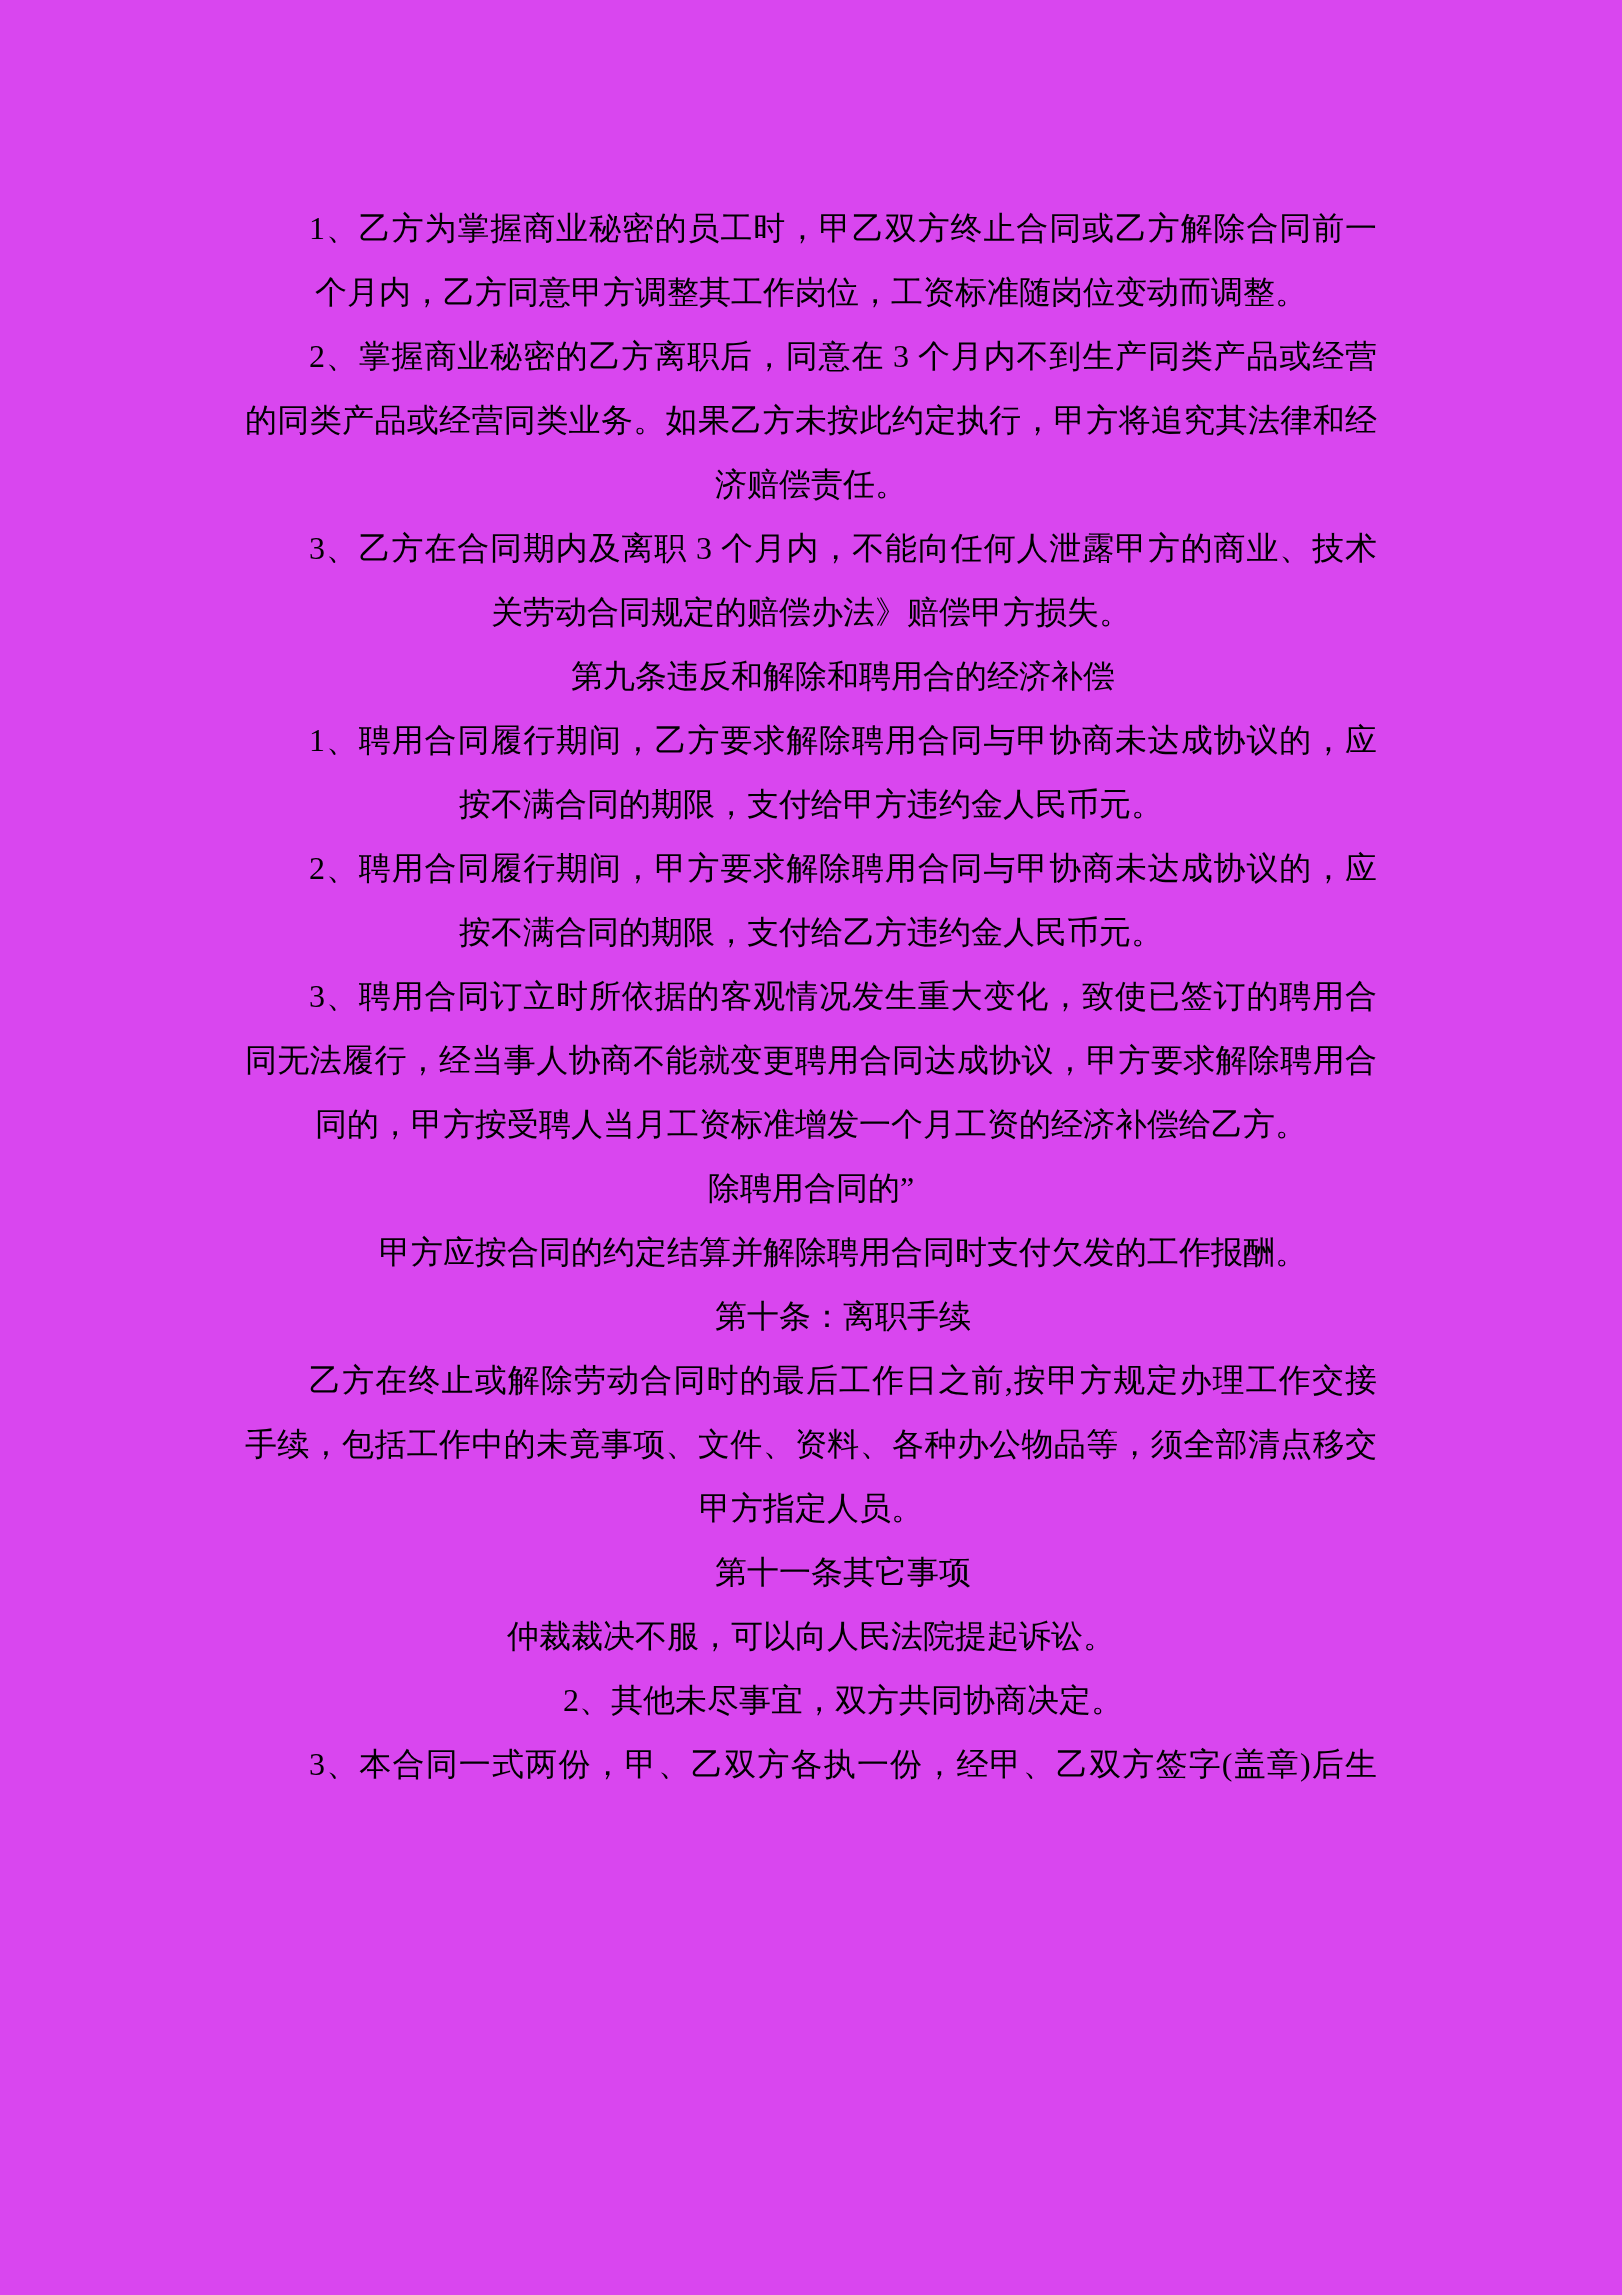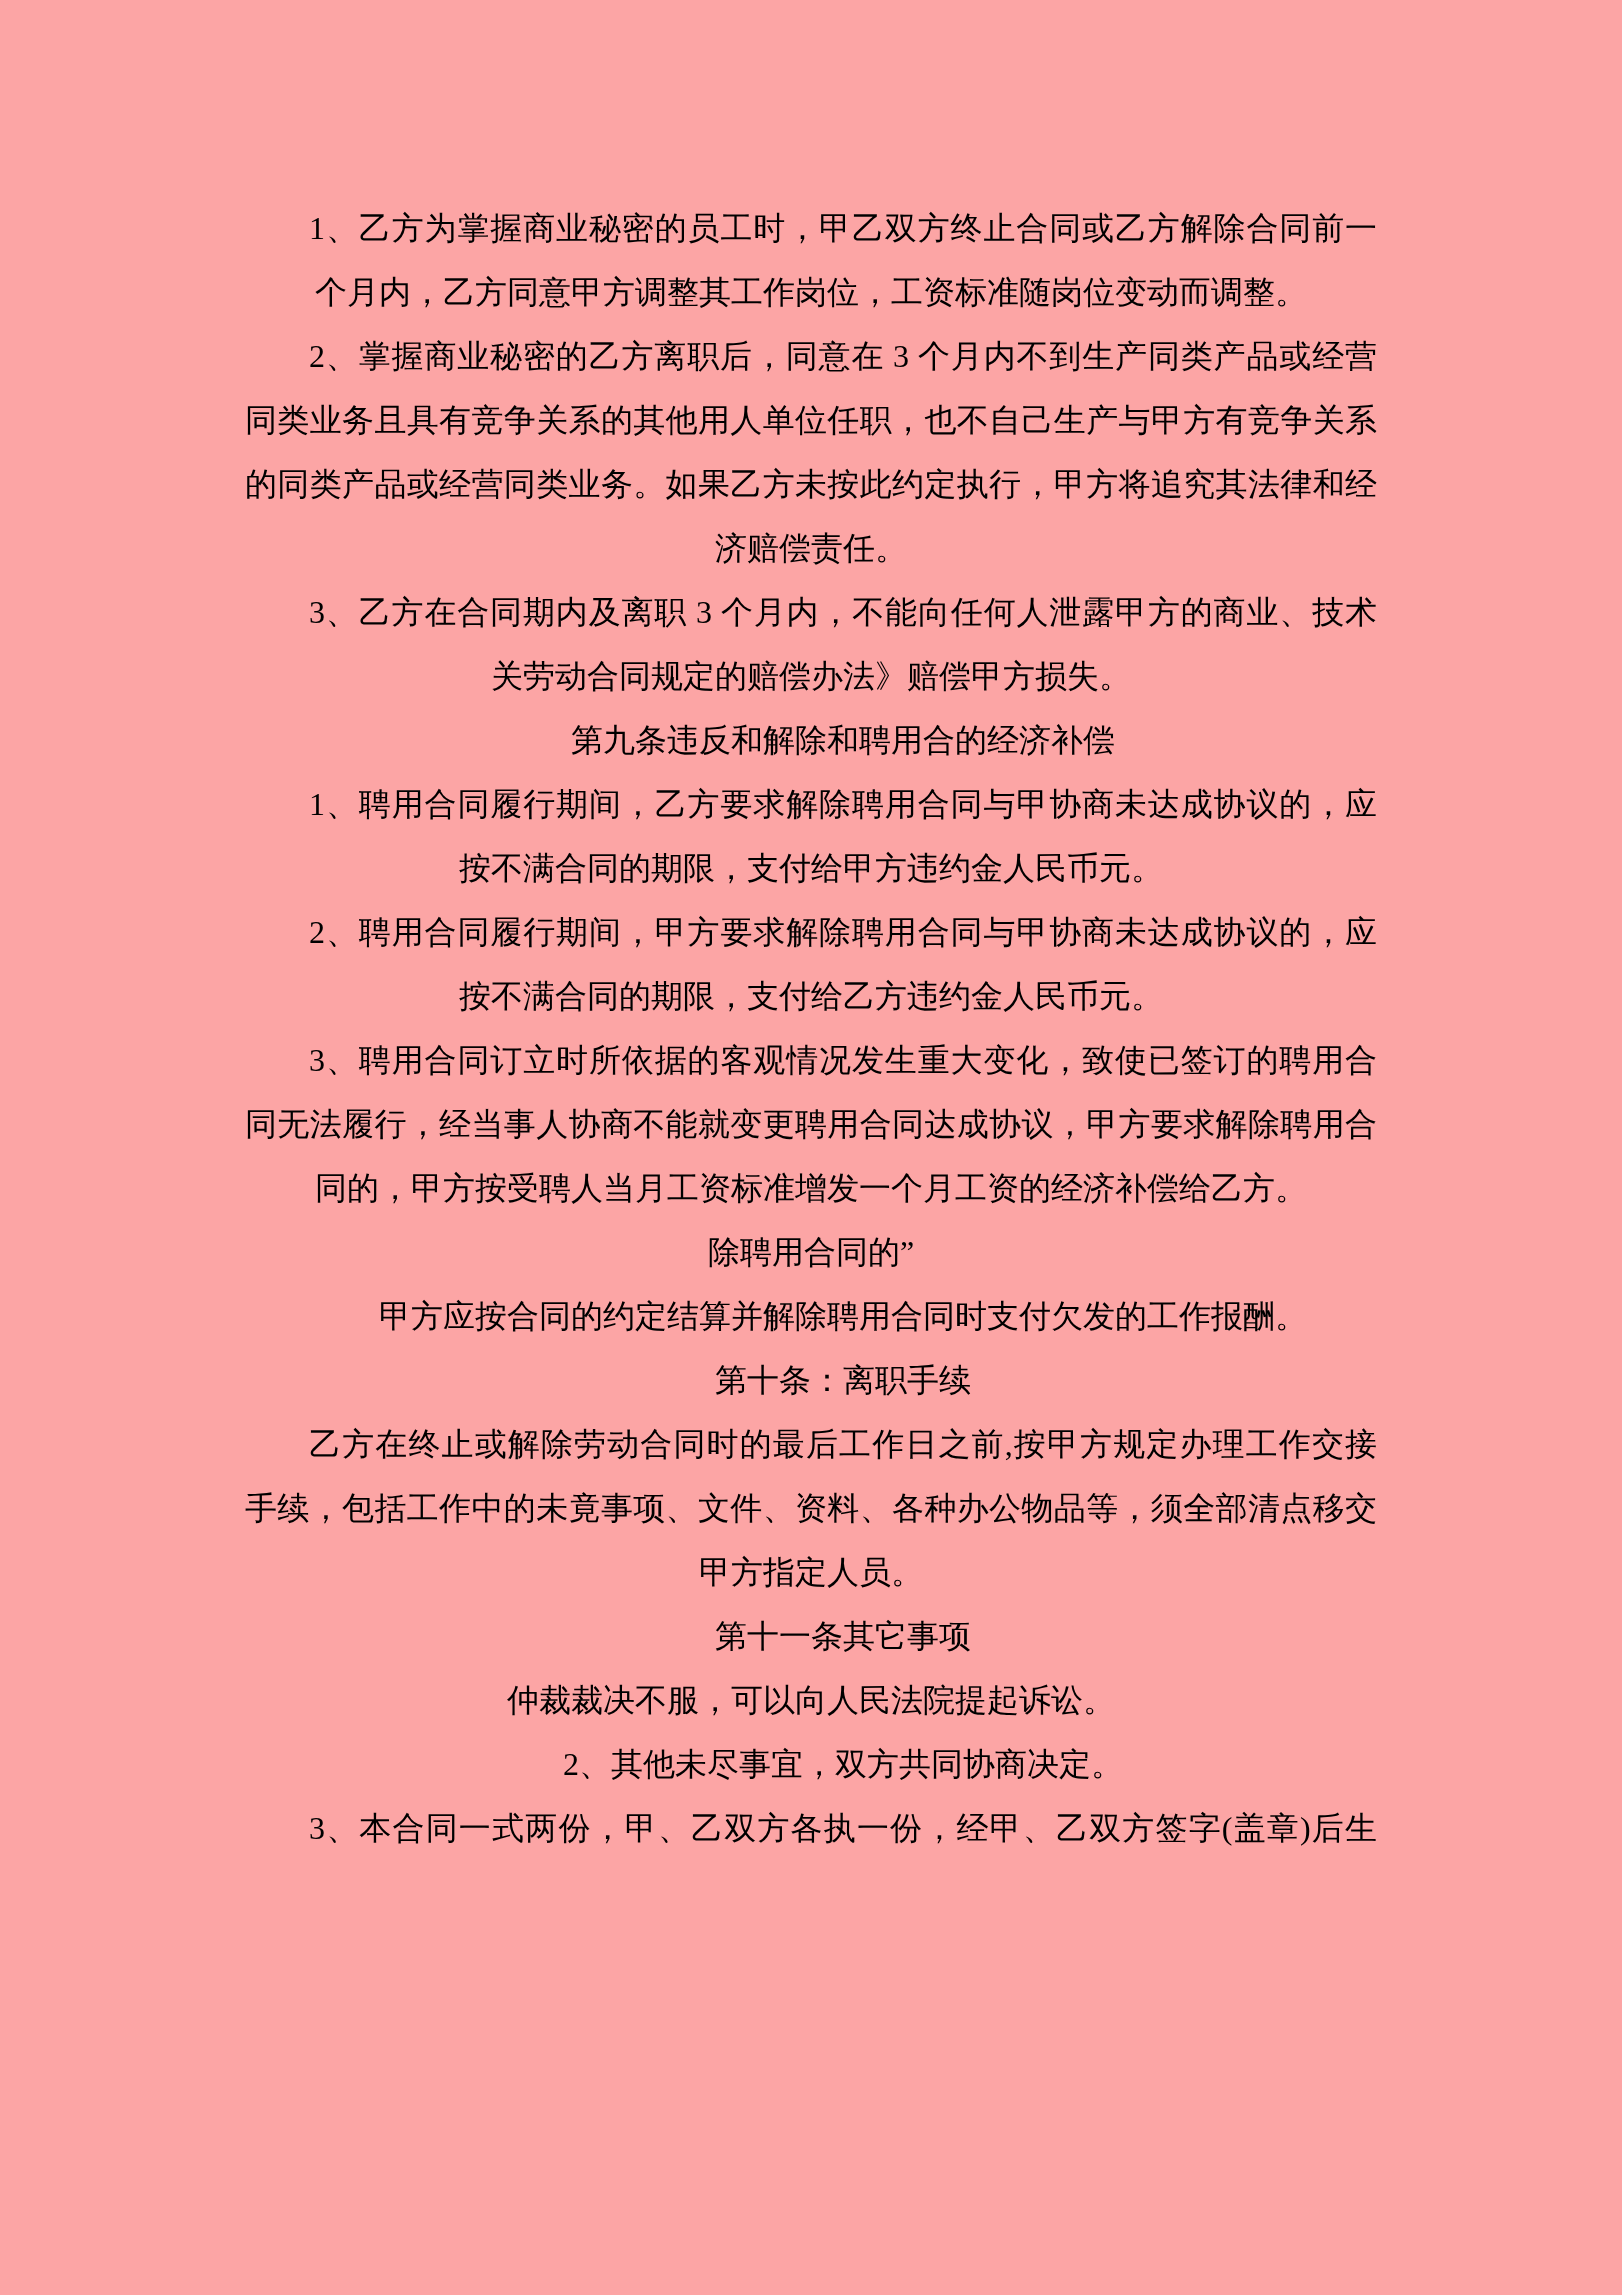--- a/index.html
+++ b/index.html
@@ -12,21 +12,21 @@
     background: #ffffff;
     position: relative;
     font-family: "Liberation Serif", "DejaVu Serif", serif;
   }
   .page {
     position: absolute;
     left: 0;
     top: 0;
     width: 1623px;
     height: 2295px;
-    background: #fca5a5;
+    background: #d946ef;
     overflow: hidden;
   }
   .text-block {
     position: absolute;
     left: 245px;
     top: 196px;
     width: 1132px;
   }
   .line {
     font-size: 32px;
@@ -46,21 +46,20 @@
   }
 </style>
 </head>
 <body>
 
 <div class="page">
   <div class="text-block" id="lines-container">
       <div class="line indent fill">1、乙方为掌握商业秘密的员工时，甲乙双方终止合同或乙方解除合同前一</div>
       <div class="line">个月内，乙方同意甲方调整其工作岗位，工资标准随岗位变动而调整。</div>
       <div class="line indent fill">2、掌握商业秘密的乙方离职后，同意在 3 个月内不到生产同类产品或经营</div>
-      <div class="line fill">同类业务且具有竞争关系的其他用人单位任职，也不自己生产与甲方有竞争关系</div>
       <div class="line fill">的同类产品或经营同类业务。如果乙方未按此约定执行，甲方将追究其法律和经</div>
       <div class="line">济赔偿责任。</div>
       <div class="line indent fill">3、乙方在合同期内及离职 3 个月内，不能向任何人泄露甲方的商业、技术</div>
       <div class="line">关劳动合同规定的赔偿办法》赔偿甲方损失。</div>
       <div class="line indent">第九条违反和解除和聘用合的经济补偿</div>
       <div class="line indent fill">1、聘用合同履行期间，乙方要求解除聘用合同与甲协商未达成协议的，应</div>
       <div class="line">按不满合同的期限，支付给甲方违约金人民币元。</div>
       <div class="line indent fill">2、聘用合同履行期间，甲方要求解除聘用合同与甲协商未达成协议的，应</div>
       <div class="line">按不满合同的期限，支付给乙方违约金人民币元。</div>
       <div class="line indent fill">3、聘用合同订立时所依据的客观情况发生重大变化，致使已签订的聘用合</div>

